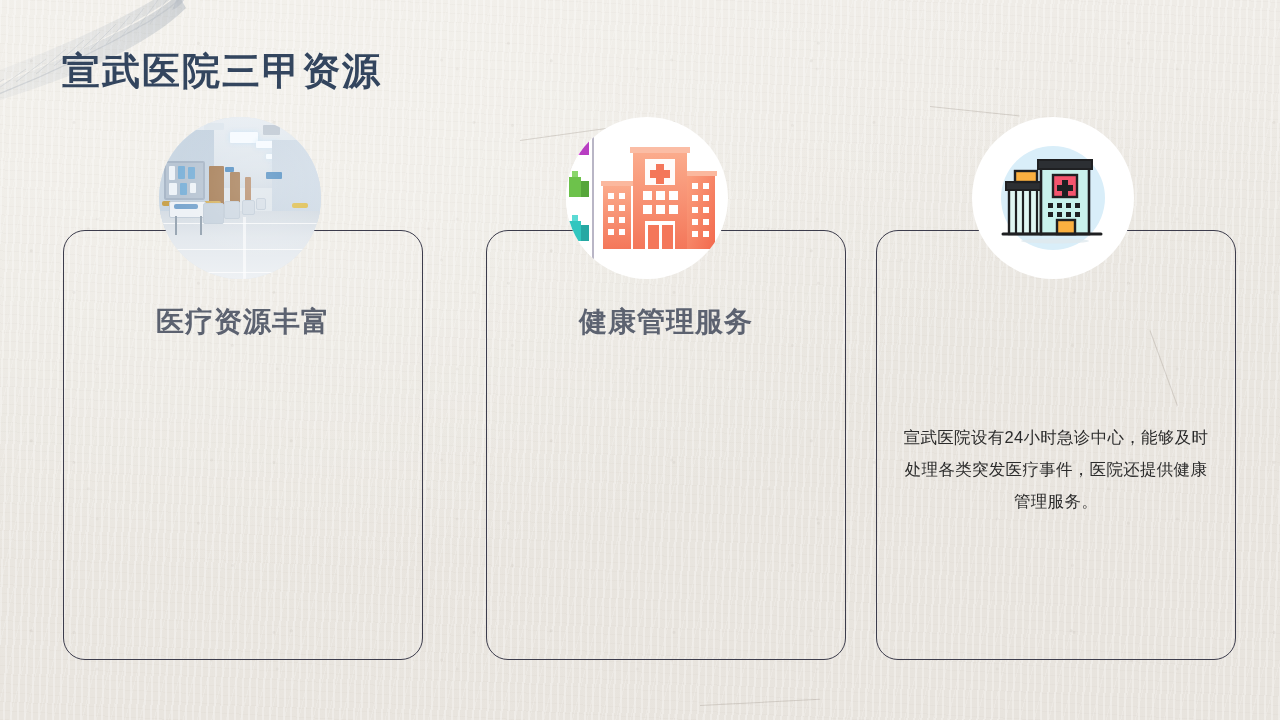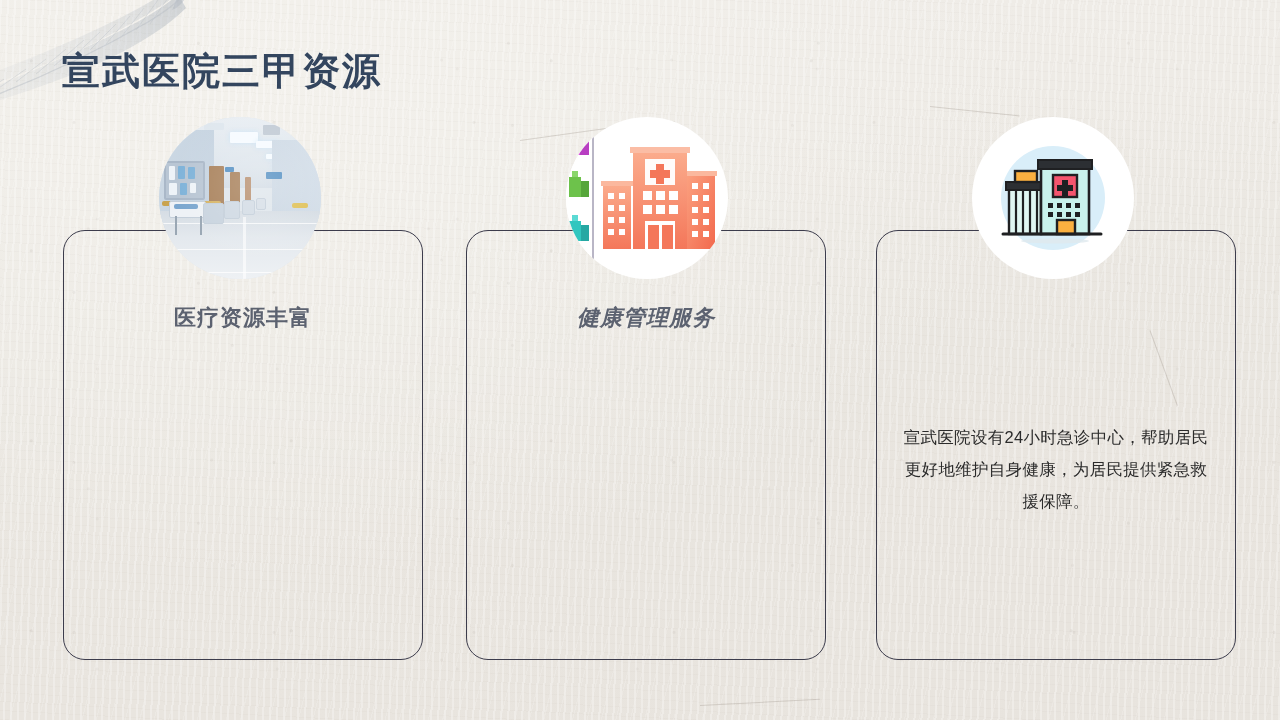--- a/index.html
+++ b/index.html
@@ -52,26 +52,26 @@
   }
 
   
   .card{
     position:absolute;top:230px;width:360px;height:430px;
     border:1.3px solid #3c3c4c;border-radius:22px;
     background:transparent;
     box-sizing:border-box;
   }
   #card1{left:63px;}
-  #card2{left:466px;font-style:italic;}
+  #card2{left:486px;}
   #card3{left:876px;}
 
   .card-title{
     position:absolute;left:0;right:0;top:72px;
-    text-align:center;font-size:22px;font-weight:bold;letter-spacing:1px;
+    text-align:center;font-size:28px;font-weight:bold;letter-spacing:1px;
     color:#5c6270;
   }
   .card-body{
     position:absolute;left:26px;right:26px;top:190px;
     text-align:center;font-size:16.5px;line-height:32px;color:#2b2b2b;
     letter-spacing:.3px;
   }
   #card1 .card-body{text-align:justify;text-align-last:center;left:28px;right:28px;top:190px;}
 
   
@@ -288,21 +288,21 @@
           <rect x="55" y="60" width="9" height="9"></rect>
           <rect x="68" y="60" width="9" height="9"></rect>
       </g>
       <rect x="44" y="76" width="30" height="28" fill="#ffffff"></rect>
       <rect x="47" y="80" width="11" height="24" fill="#f4775a"></rect>
       <rect x="61" y="80" width="11" height="24" fill="#f4775a"></rect>
     </svg>
   </div>
 
   <div class="card" id="card3">
-    <div class="card-body">宣武医院设有24小时急诊中心，帮助居民更好地维护自身健康，为居民提供紧急救援保障。</div>
+    <div class="card-body">宣武医院设有24小时急诊中心，能够及时处理各类突发医疗事件，医院还提供健康管理服务。</div>
   </div>
 
   <div class="circle" id="media3">
     <div class="icon3-bg"></div>
     <svg class="svg-ico" width="104" height="92" viewBox="0 0 104 92">
 
       <rect x="8" y="36" width="32" height="46" fill="#dff6f2" stroke="#1f2022" stroke-width="2.4"></rect>
       <g stroke="#1f2022" stroke-width="2.2">
         <line x1="15" y1="38" x2="15" y2="82"></line>
         <line x1="22" y1="38" x2="22" y2="82"></line>

